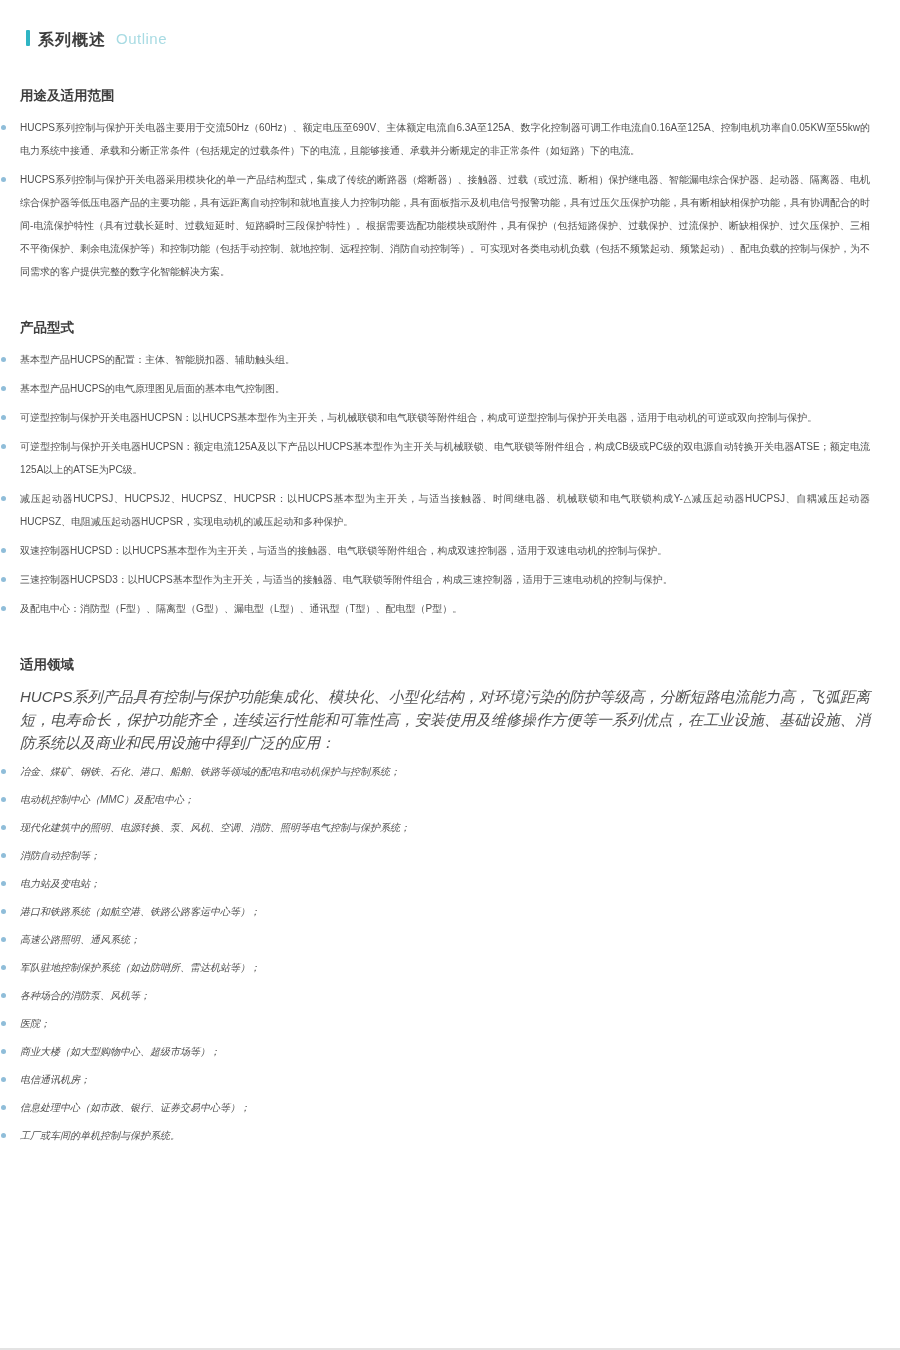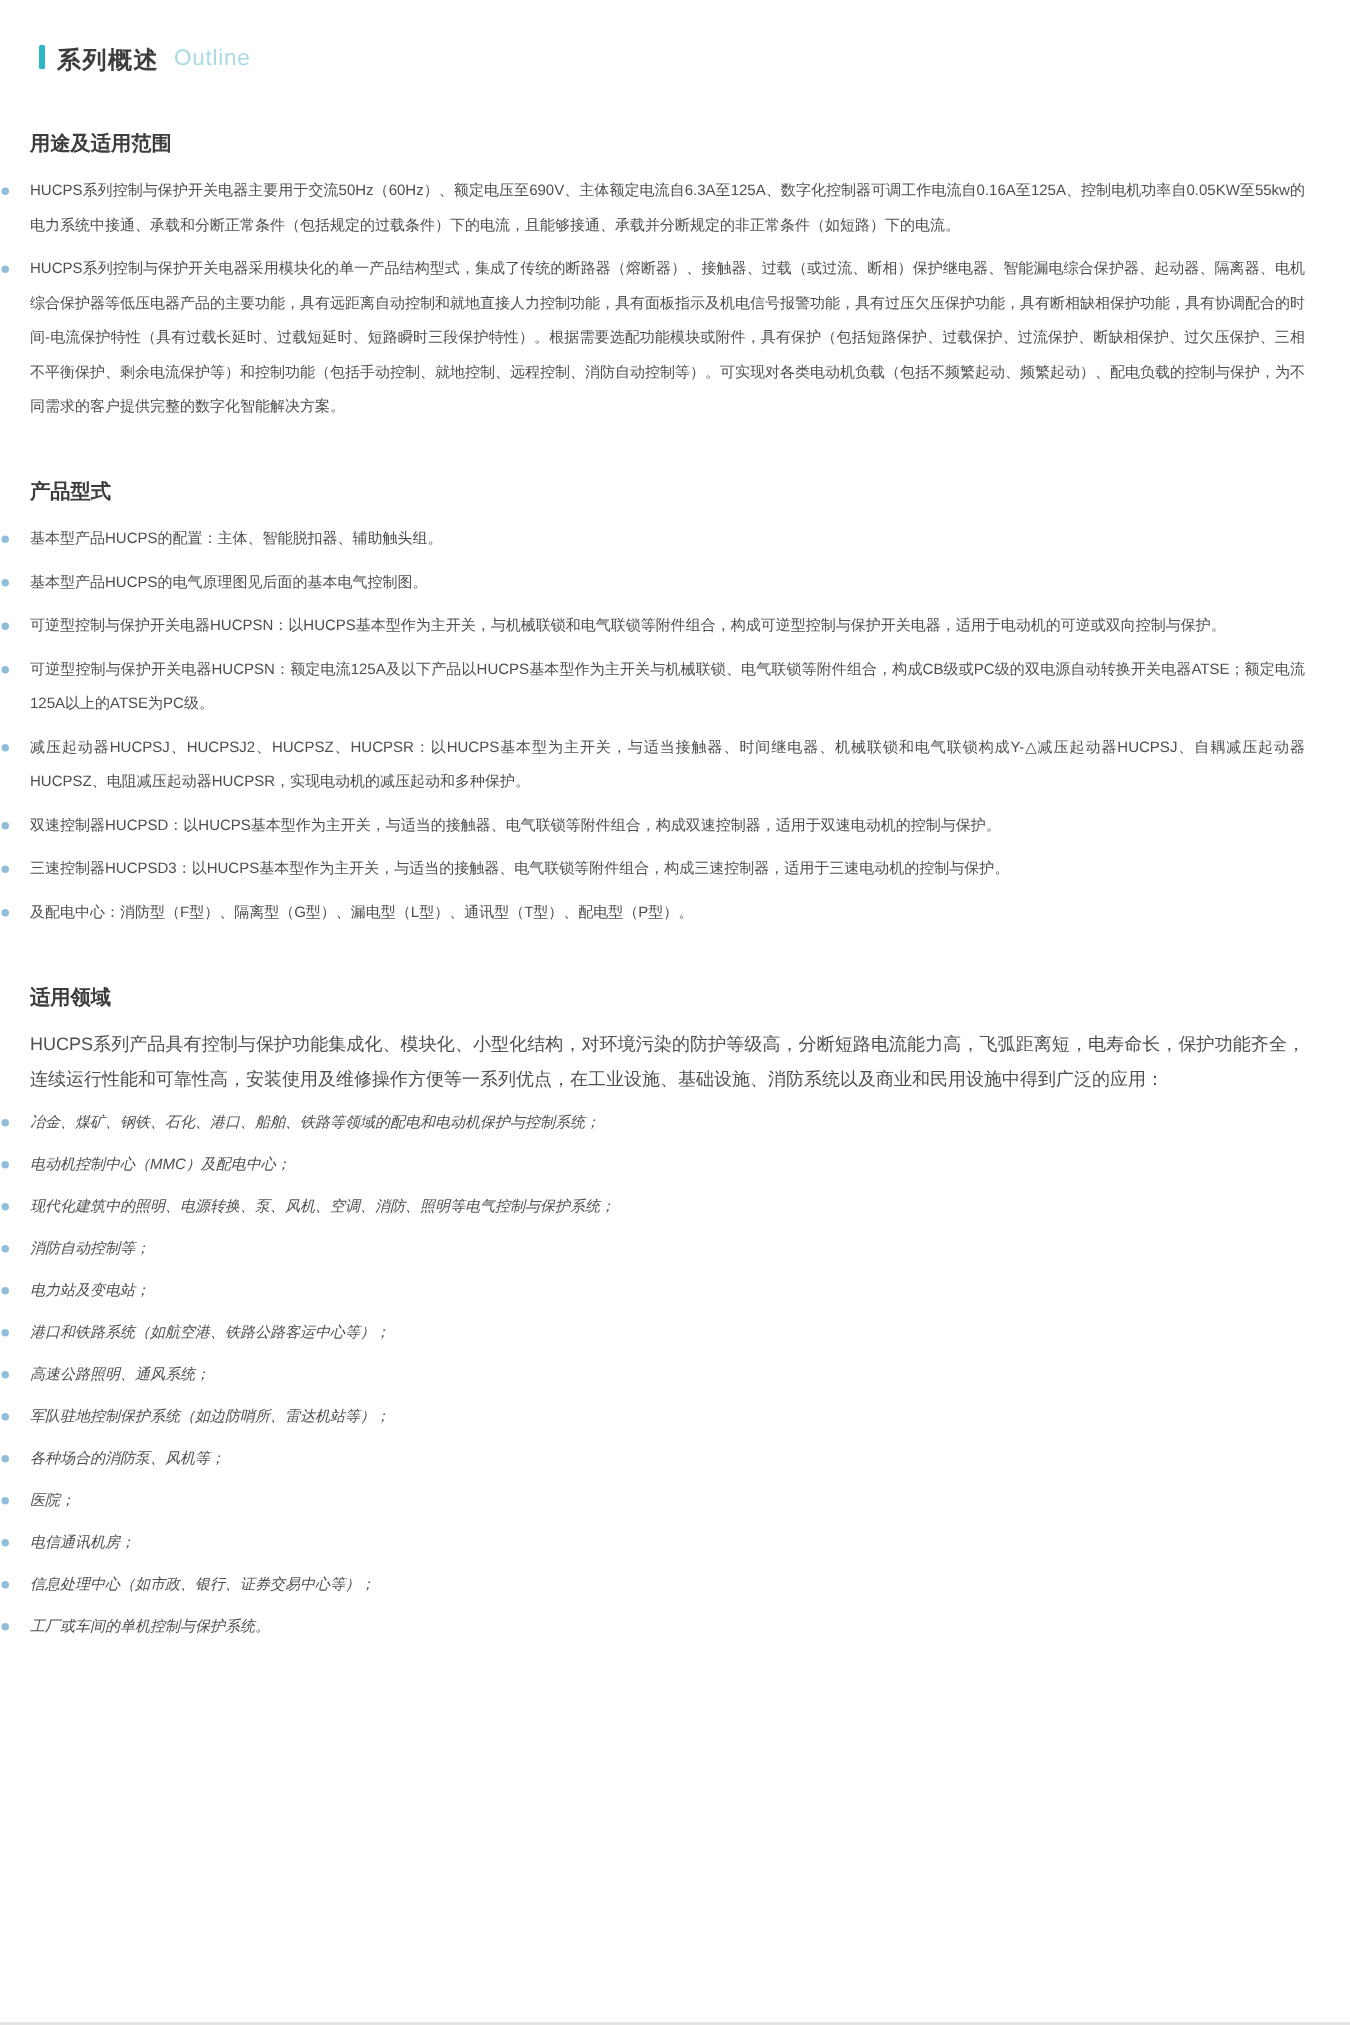--- a/index.html
+++ b/index.html
@@ -56,24 +56,25 @@
     font-size:13.5px;
     font-weight:bold;
     color:var(--heading);
     margin:22px 0 12px 0;
     line-height:17px;
   }
   .content .section-heading:first-child{
     margin-top:36px;
   }
   .section-intro{
-    font-size:12px;
+    font-size:15px;
     line-height:23px;
     margin:0 0 6px 0;
     text-align:justify;
+    font-style:italic;
   }
   .bullet-item{
     position:relative;
     font-size:10px;
     line-height:23px;
     margin:0 0 6px 0;
     text-align:justify;
   }
   .sec-2 .bullet-item{ margin-bottom:5px;font-style:italic; }
   .dot{
@@ -117,18 +118,19 @@
         <div class="bullet-item"><span class="dot"></span><span>冶金、煤矿、钢铁、石化、港口、船舶、铁路等领域的配电和电动机保护与控制系统；</span></div>
         <div class="bullet-item"><span class="dot"></span><span>电动机控制中心（MMC）及配电中心；</span></div>
         <div class="bullet-item"><span class="dot"></span><span>现代化建筑中的照明、电源转换、泵、风机、空调、消防、照明等电气控制与保护系统；</span></div>
         <div class="bullet-item"><span class="dot"></span><span>消防自动控制等；</span></div>
         <div class="bullet-item"><span class="dot"></span><span>电力站及变电站；</span></div>
         <div class="bullet-item"><span class="dot"></span><span>港口和铁路系统（如航空港、铁路公路客运中心等）；</span></div>
         <div class="bullet-item"><span class="dot"></span><span>高速公路照明、通风系统；</span></div>
         <div class="bullet-item"><span class="dot"></span><span>军队驻地控制保护系统（如边防哨所、雷达机站等）；</span></div>
         <div class="bullet-item"><span class="dot"></span><span>各种场合的消防泵、风机等；</span></div>
         <div class="bullet-item"><span class="dot"></span><span>医院；</span></div>
+        <div class="bullet-item"><span class="dot"></span><span>商业大楼（如大型购物中心、超级市场等）；</span></div>
         <div class="bullet-item"><span class="dot"></span><span>电信通讯机房；</span></div>
         <div class="bullet-item"><span class="dot"></span><span>信息处理中心（如市政、银行、证券交易中心等）；</span></div>
         <div class="bullet-item"><span class="dot"></span><span>工厂或车间的单机控制与保护系统。</span></div>
       </div>
     </div>
 </div>
 
 </body></html>

